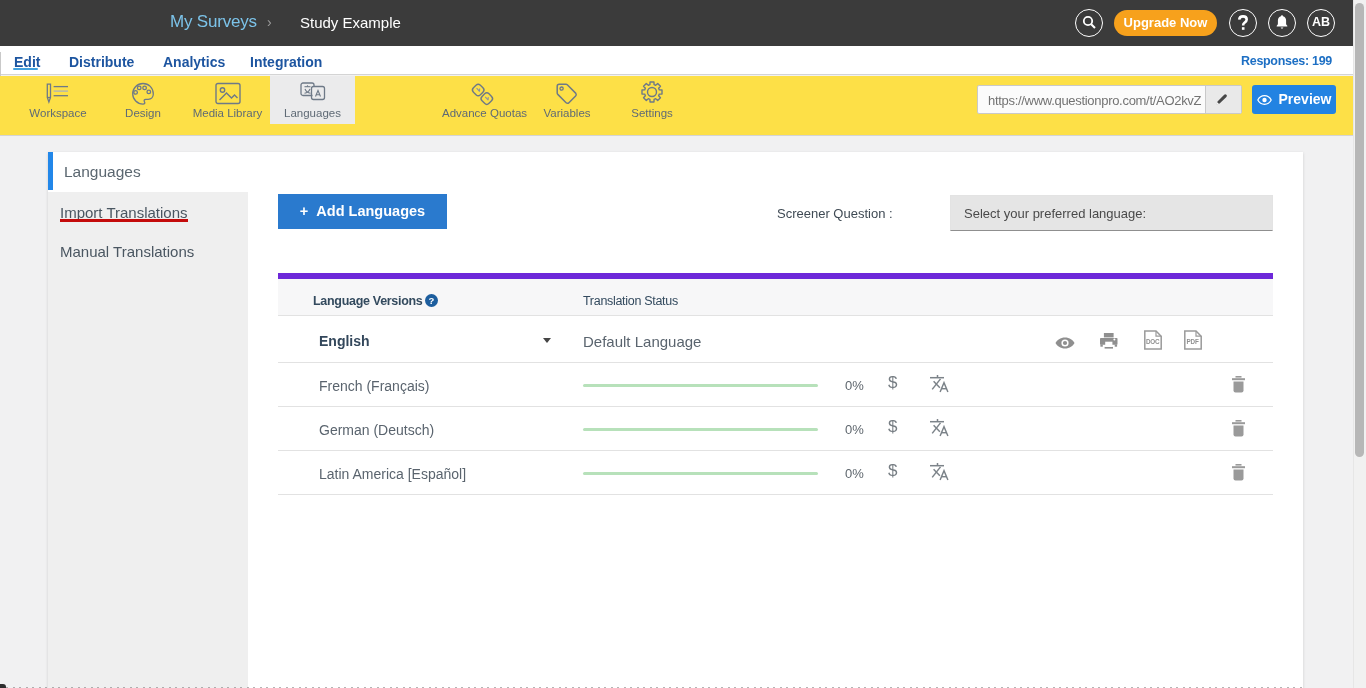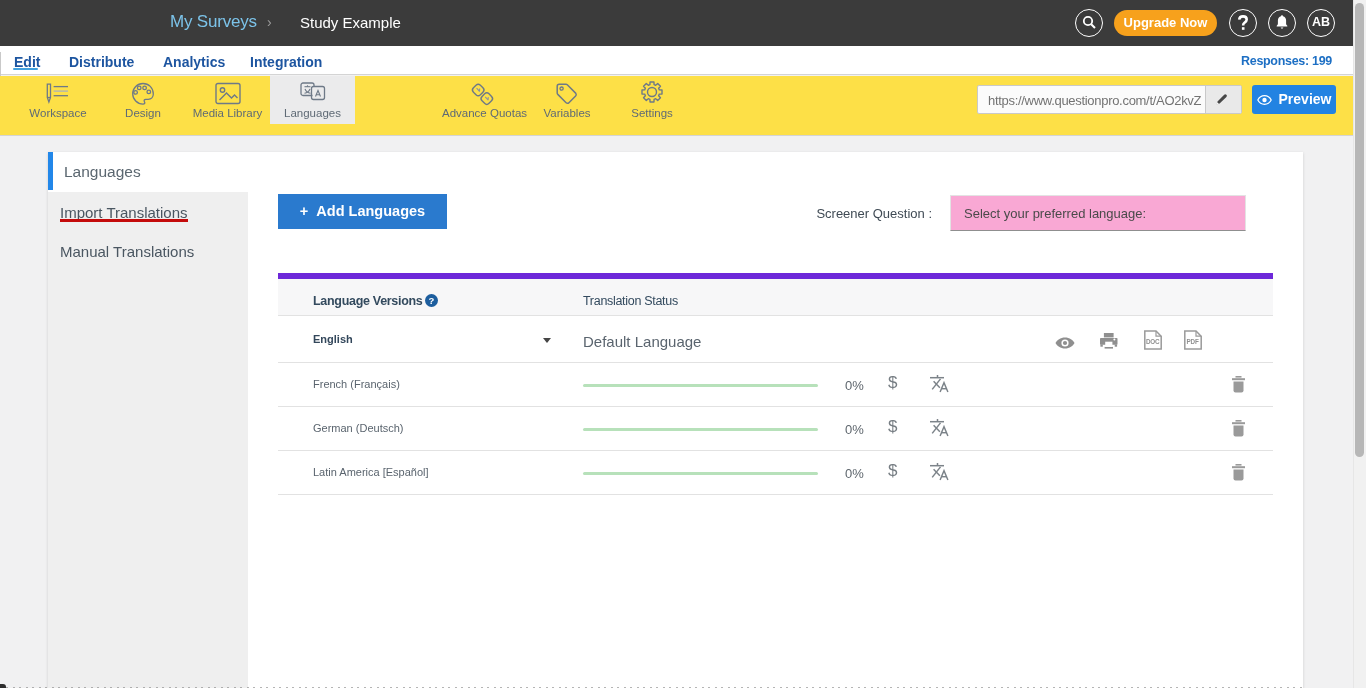--- a/index.html
+++ b/index.html
@@ -33,31 +33,31 @@
 .pvw{position:absolute;left:1252px;top:85px;width:84px;height:29px;background:#2283e2;border-radius:3px;color:#fff;font-size:14px;font-weight:700;text-align:center;line-height:29px}
 
 .card{position:absolute;left:48px;top:152px;width:1255px;height:560px;background:#fff;box-shadow:0 1px 3px rgba(0,0,0,.14)}
 .cbar{position:absolute;left:0;top:0;width:4.5px;height:38px;background:#2287e9}
 .ctitle{position:absolute;left:16px;top:11px;font-size:15.5px;color:#5b6770}
 .sidebar{position:absolute;left:0;top:40px;width:200px;height:520px;background:#efefef}
 .sitem{position:absolute;left:12px;font-size:15px;color:#4a5661}
 .redln{position:absolute;left:12px;top:27px;width:128px;height:2.5px;background:#c40b0b}
 .content{position:absolute;left:200px;top:40px;right:0;bottom:0}
 .addbtn{position:absolute;left:30px;top:2px;width:169px;height:35px;background:#2a7ace;border-radius:0;color:#fff;text-align:center;line-height:35px;font-size:14.5px;font-weight:700}
-.scrlbl{position:absolute;top:14px;left:529px;width:155px;font-size:13px;color:#3f4a54;text-align:right}
-.scrsel{position:absolute;left:702px;top:3px;width:296px;height:36px;background:#f9a8d4;border:1px solid #e3e3e3;border-bottom:1px solid #8f8f8f}
+.scrlbl{position:absolute;top:14px;left:529px;width:155px;font-size:13px;color:#3f4a54;text-align:left}
+.scrsel{position:absolute;left:702px;top:3px;width:323px;height:36px;background:#e5e5e5;border:1px solid #e3e3e3;border-bottom:1px solid #8f8f8f}
 .scrsel span{position:absolute;left:13px;top:10px;font-size:13px;color:#4a4a4a}
 
 .tbl{position:absolute;left:30px;top:81px;width:995px}
 .thead{position:absolute;left:0;top:0;width:995px;height:43px;background:#f7f7f8;border-top:6px solid #6d28d9;border-bottom:1px solid #e2e2e2}
 .th1{position:absolute;left:35px;top:15px;font-size:12.5px;font-weight:700;letter-spacing:-0.3px;color:#334a5e}
 .th2{position:absolute;left:305px;top:15px;font-size:12.5px;font-weight:400;letter-spacing:-0.3px;color:#334a5e}
 .qm{position:absolute;left:147px;top:14.5px;width:13px;height:13px;background:#1d5e9e;border-radius:50%;color:#fff;font-size:9.5px;font-weight:700;text-align:center;line-height:13px}
 .trow{position:absolute;left:0;width:995px;height:44px;border-bottom:1px solid #e2e2e2}
-.trow .c1{position:absolute;left:35px;top:15px;font-size:11px;color:#5a646e}
+.trow .c1{position:absolute;left:41px;top:15px;font-size:14px;color:#5a646e}
 .trow .c2{position:absolute;left:305px;top:15px;font-size:15px;color:#5a646e}
 .r0{top:44px;height:46px}
 .r0 .c1{color:#33475b;font-weight:700;top:16px}
 .r0 .c2{top:16px}
 .r1{top:90px}.r2{top:134px}.r3{top:178px}
 .pbar{position:absolute;left:305px;top:20.5px;width:235px;height:3.5px;background:#b7e1ba;border-radius:2px}
 .pct{position:absolute;left:567px;top:15px;font-size:13px;color:#5f676e}
 .dol{position:absolute;left:610px;top:10px;font-size:17px;color:#767d83}
 .tric{position:absolute;left:650px;top:10px}
 .trash{position:absolute;left:953px;top:13px}

